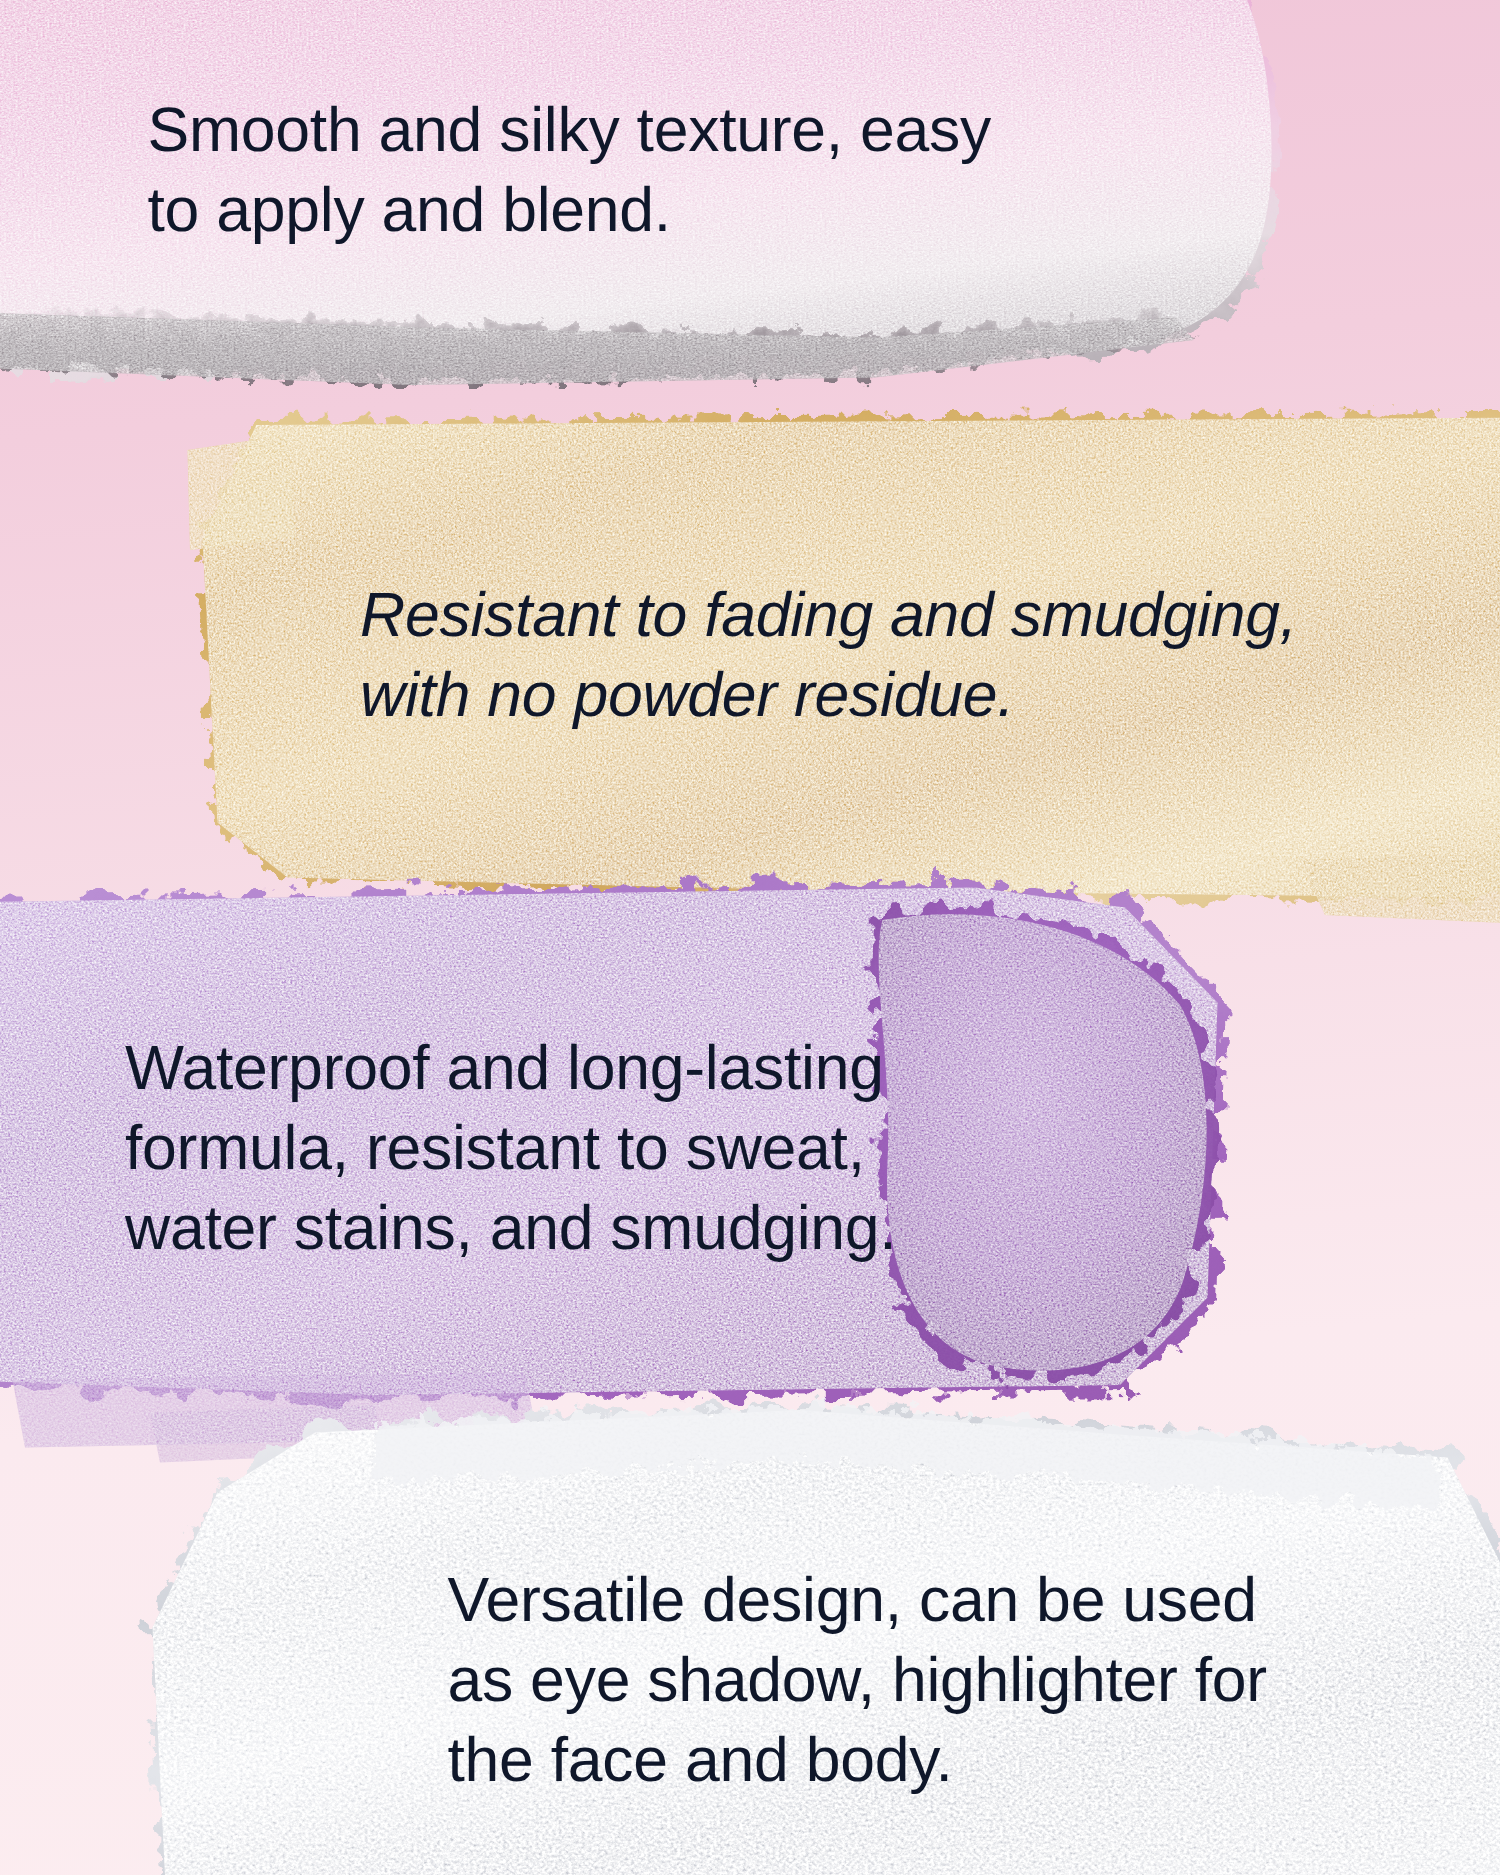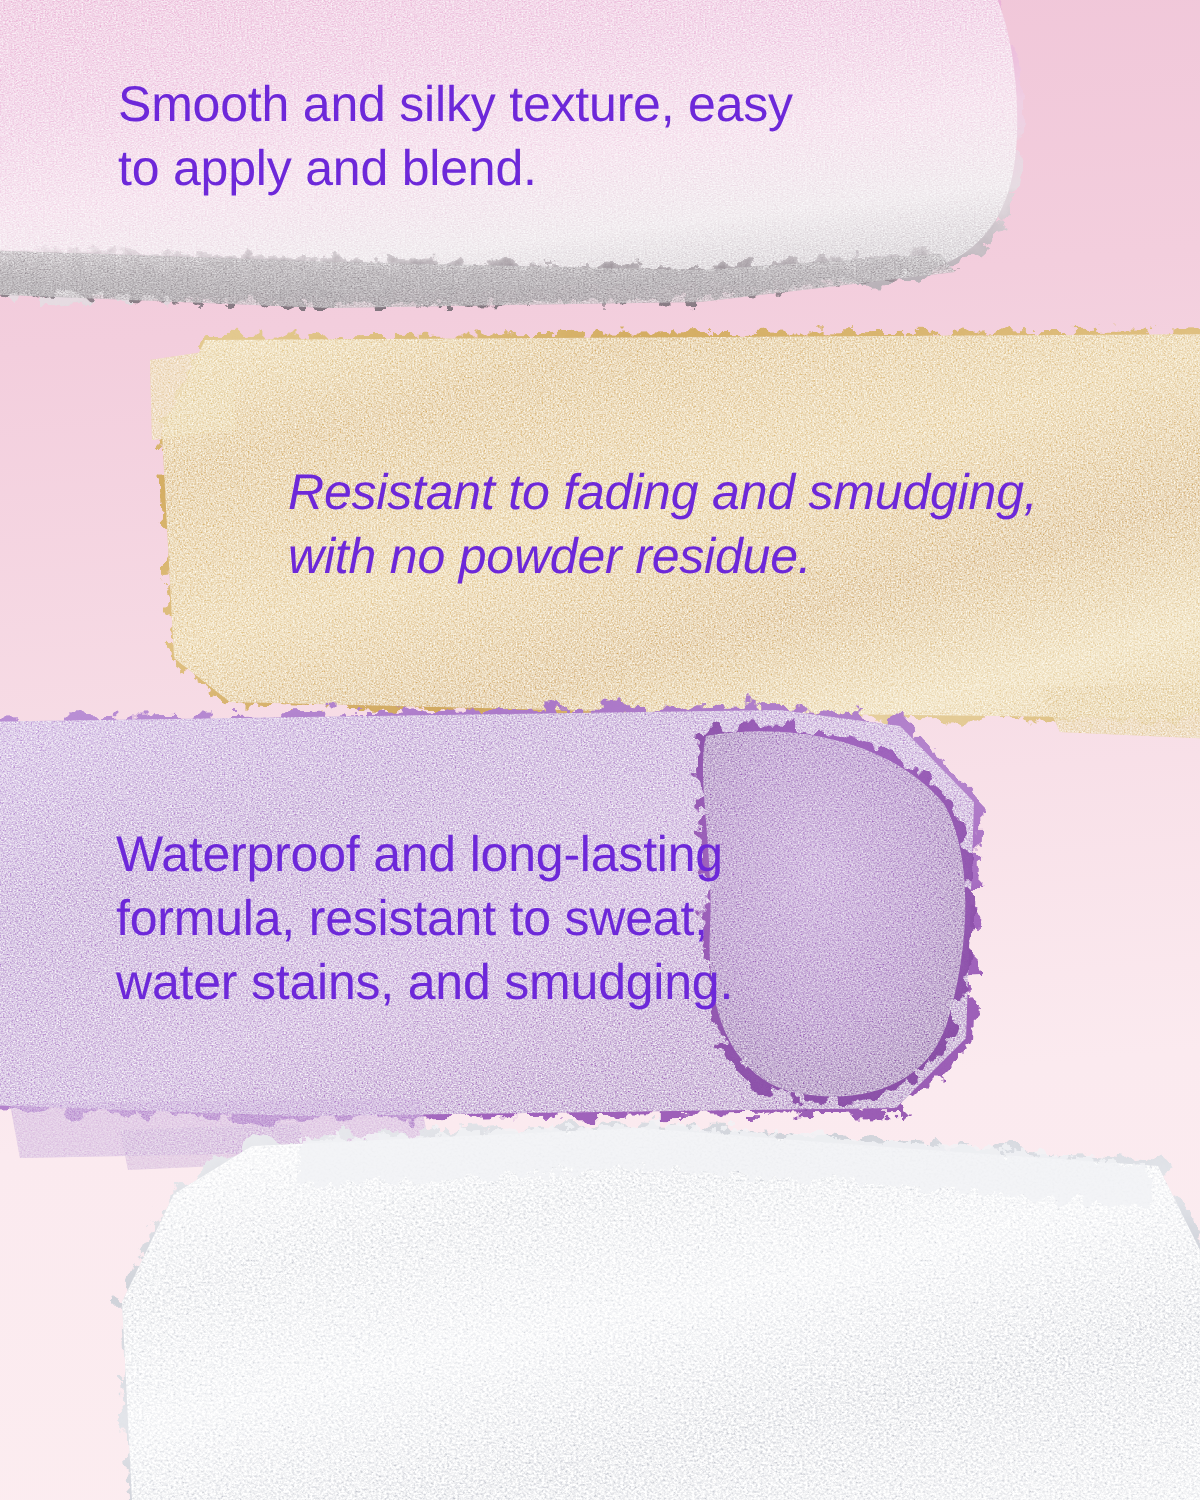--- a/index.html
+++ b/index.html
@@ -25,31 +25,31 @@
   }
   .swatch-layer svg {
     position: absolute;
     top: 0;
     left: 0;
     display: block;
   }
 
   .caption {
     position: absolute;
-    color: #6d28d9;
+    color: #0f172a;
     font-size: 50px;
     line-height: 64px;
     letter-spacing: -0.2px;
     white-space: pre-line;
     font-weight: 400;
     text-rendering: geometricPrecision;
   }
   .cap-pink   { left: 118px; top: 72px; }
   .cap-gold   { left: 288px; top: 460px; font-style: italic; }
-  .cap-purple { left: 116px; top: 822px; }
+  .cap-purple { left: 100px; top: 822px; }
   .cap-silver { left: 358px; top: 1248px; }
 </style>
 </head>
 <body>
 
 <div id="stage">
 
   <div class="bg"></div>
 
   <div class="swatch-layer">
@@ -251,14 +251,17 @@
   <div class="caption cap-pink">Smooth and silky texture, easy
 to apply and blend.</div>
 
   <div class="caption cap-gold">Resistant to fading and smudging,
 with no powder residue.</div>
 
   <div class="caption cap-purple">Waterproof and long-lasting
 formula, resistant to sweat,
 water stains, and smudging.</div>
 
+  <div class="caption cap-silver">Versatile design, can be used
+as eye shadow, highlighter for
+the face and body.</div>
 
 </div>
 
 </body></html>

